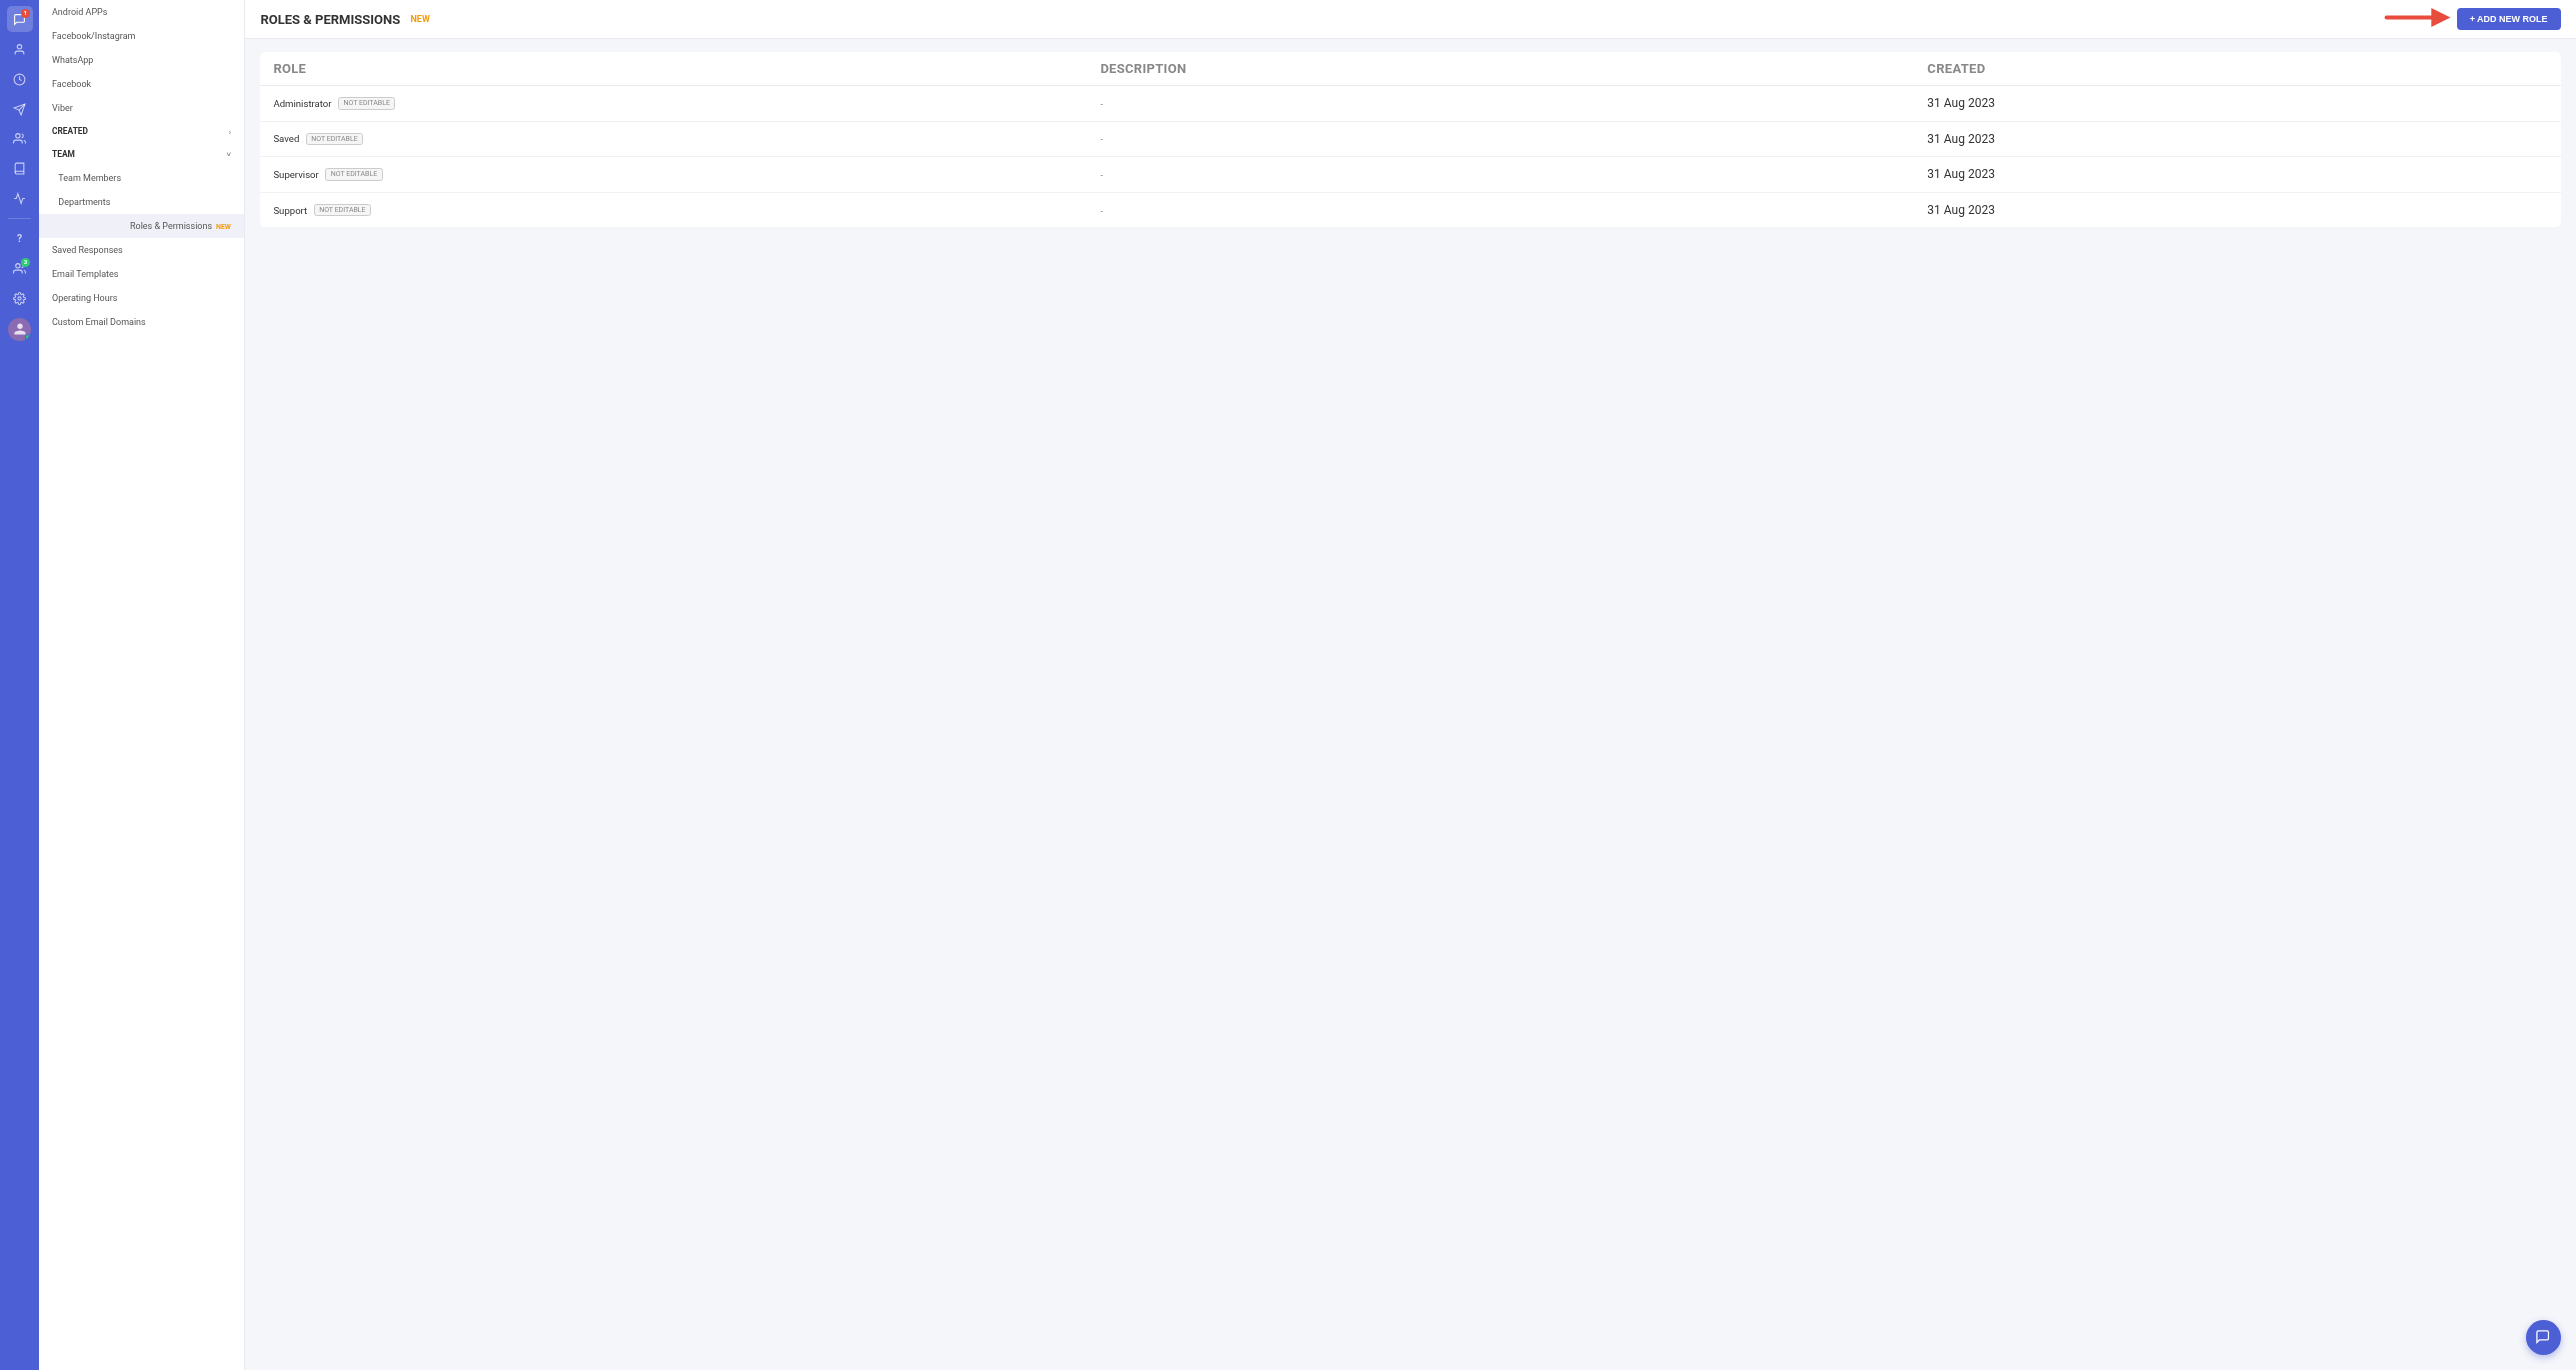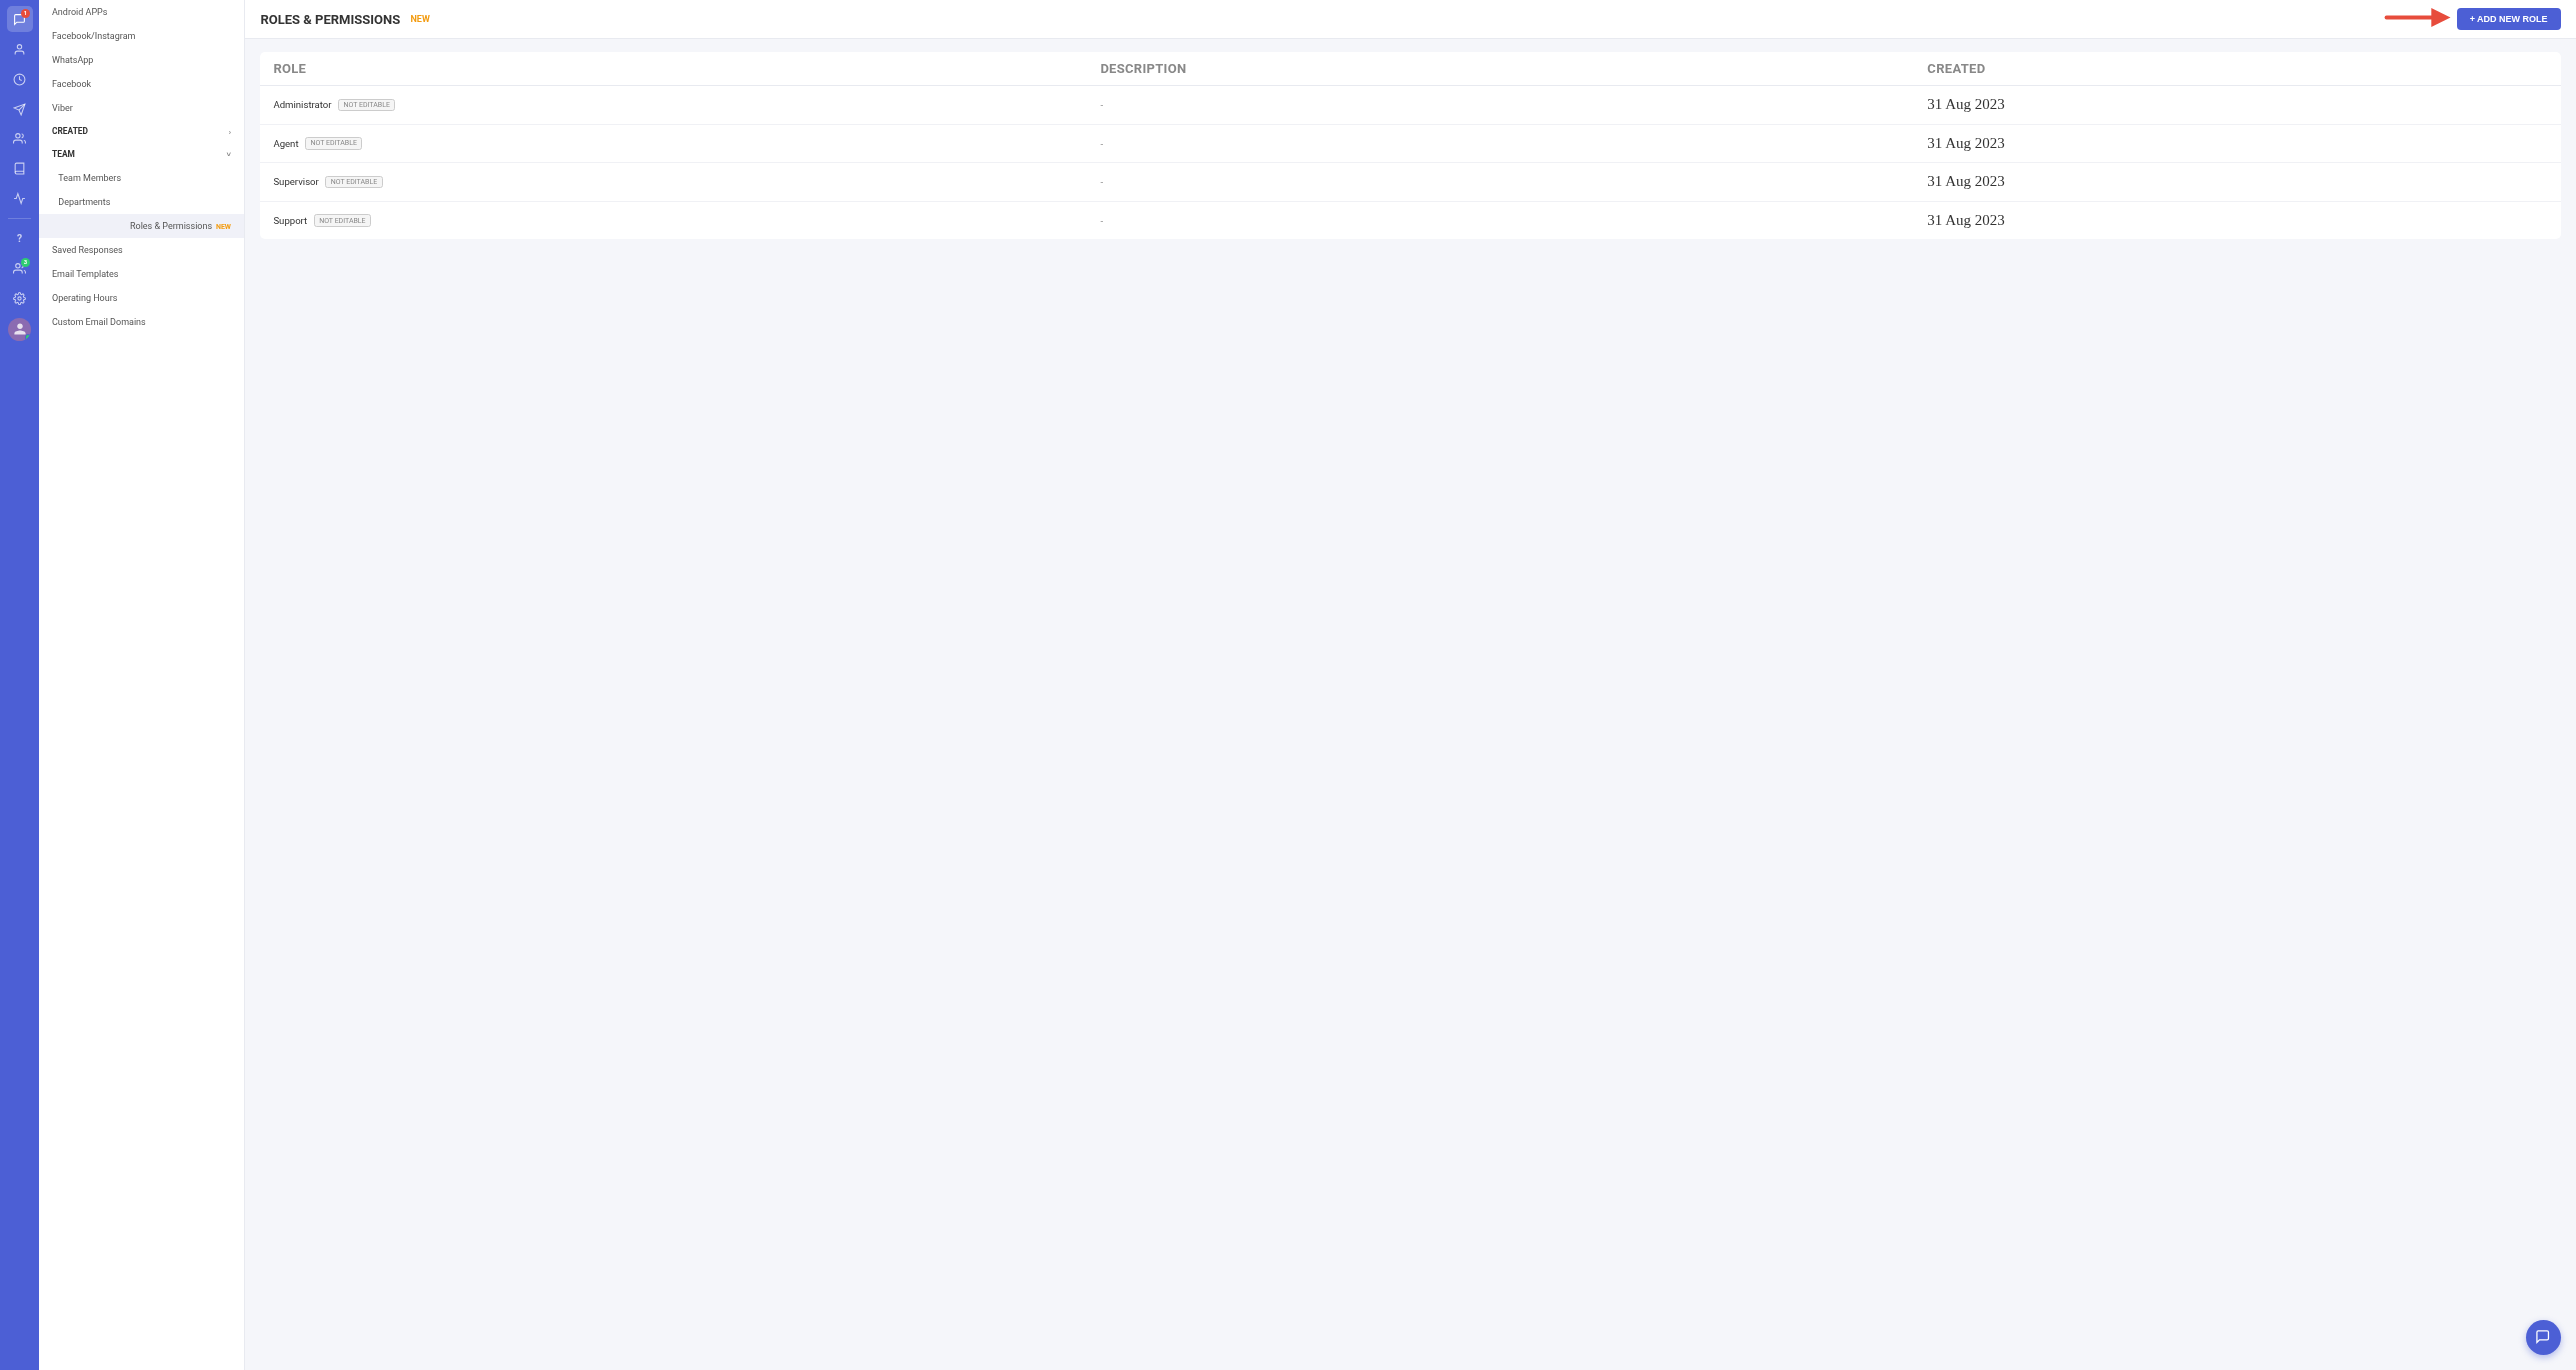--- a/index.html
+++ b/index.html
@@ -218,23 +218,22 @@
       border: 0.6px solid #ccc;
       border-radius: 2.6px;
       padding: 1.3px 4.5px;
       background: #f5f5f5;
     }
     .desc-cell {
       font-size: 9.6px;
       color: #888;
     }
     .created-cell {
-      font-size: 15px;
+      font-size: 12px;
       color: #333;
-      font-family: Liberation Serif, serif;
     }
 
     
     .chat-widget {
       position: fixed;
       bottom: 15.4px;
       right: 15.4px;
       width: 35px;
       height: 35px;
       background: #4c5fd5;
@@ -407,21 +406,21 @@
         <div class="role-cell">
           <span>Administrator</span>
           <span class="not-editable-badge">NOT EDITABLE</span>
         </div>
         <div class="desc-cell">-</div>
         <div class="created-cell">31 Aug 2023</div>
       </div>
 
       <div class="table-row">
         <div class="role-cell">
-          <span>Agent</span>
+          <span>Saved</span>
           <span class="not-editable-badge">NOT EDITABLE</span>
         </div>
         <div class="desc-cell">-</div>
         <div class="created-cell">31 Aug 2023</div>
       </div>
 
       <div class="table-row">
         <div class="role-cell">
           <span>Supervisor</span>
           <span class="not-editable-badge">NOT EDITABLE</span>

